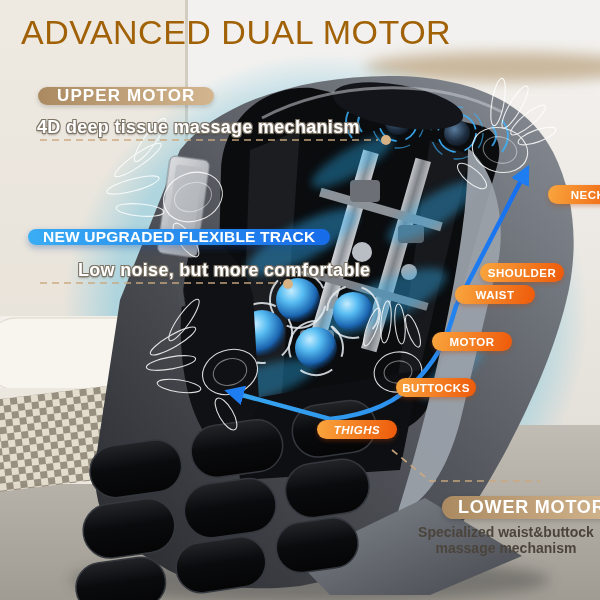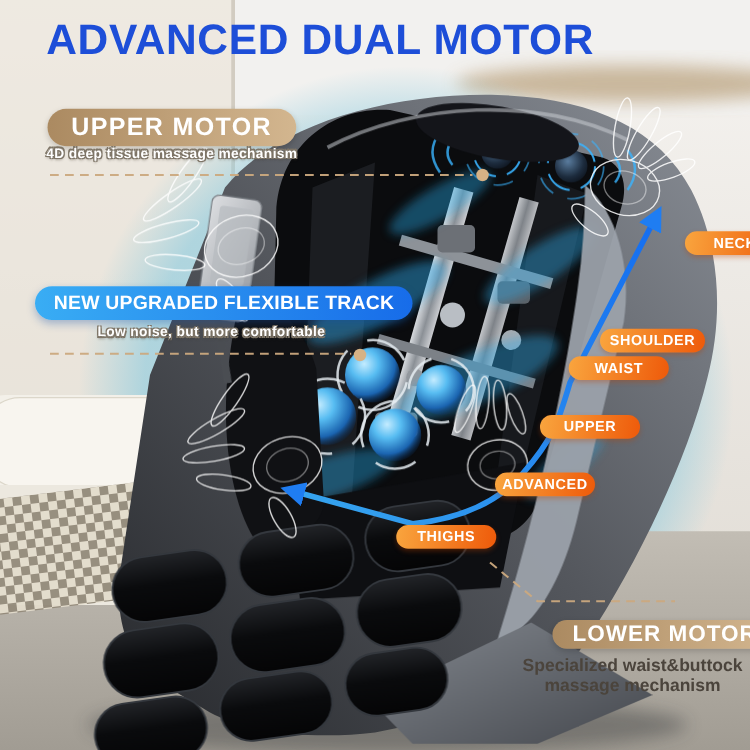--- a/index.html
+++ b/index.html
@@ -4,49 +4,49 @@
 <style>
   html,body{margin:0;padding:0;background:#dcd8d1;}
   .stage{
     position:relative;width:600px;height:600px;overflow:hidden;
     font-family:"Liberation Sans",sans-serif;background:#ece9e4;
   }
   svg.scene{position:absolute;left:0;top:0;}
   .overlay{position:absolute;left:0;top:0;width:600px;height:600px;}
 
   .title{
-    position:absolute;left:37px;top:13px;
-    font-size:34px;font-weight:700;letter-spacing:.5px;
-    color:#1d4ed8;white-space:nowrap;
+    position:absolute;left:21px;top:13px;
+    font-size:34px;font-weight:400;letter-spacing:.5px;
+    color:#a16207;white-space:nowrap;
   }
   .pill{
     position:absolute;display:flex;align-items:center;justify-content:center;
     color:#fff;white-space:nowrap;
   }
   .pill-motor{
-    height:30px;padding:0 19px;border-radius:16px;
+    height:18px;padding:0 19px;border-radius:16px;
     background:linear-gradient(90deg,#ab8a61,#d3b68f);
-    font-size:20px;font-weight:800;letter-spacing:1.1px;
+    font-size:17px;font-weight:800;letter-spacing:1.1px;
     box-shadow:0 2px 5px rgba(0,0,0,.18);
   }
   .pill-motor.small{height:23px;font-size:18px;padding:0 16px;border-radius:12px;letter-spacing:.8px;}
   .pill-track{
-    height:27px;padding:0 15px;border-radius:14px;
+    height:16px;padding:0 15px;border-radius:14px;
     background:linear-gradient(90deg,#39adf4,#176ce9);
     font-size:15.5px;font-weight:800;letter-spacing:.2px;
     box-shadow:0 3px 7px rgba(20,80,170,.35);
   }
   .pill-zone{
     width:80px;height:19px;border-radius:10px;
     background:linear-gradient(100deg,#f9a53e,#ee5a0a);
     font-size:11.5px;font-weight:800;letter-spacing:.5px;
     box-shadow:0 2px 4px rgba(185,65,0,.35);
   }
   .desc-outline{
-    position:absolute;color:#fff;font-size:11px;font-weight:800;letter-spacing:.3px;white-space:nowrap;
+    position:absolute;color:#fff;font-size:18px;font-weight:800;letter-spacing:.3px;white-space:nowrap;
     text-shadow:-1px -1px 0 #7e7567,1px -1px 0 #7e7567,-1px 1px 0 #7e7567,1px 1px 0 #7e7567,0 2px 2px rgba(60,50,40,.45);
   }
   .lower-desc{
     position:absolute;left:398px;top:524px;width:216px;text-align:center;
     color:#4b443c;font-size:14px;font-weight:700;line-height:16px;
   }
 </style>
 </head>
 <body>
 
@@ -286,23 +286,23 @@
 
     <div class="pill pill-motor" style="left:38px;top:87px;">UPPER MOTOR</div>
     <div class="desc-outline" style="left:37px;top:117px;">4D deep tissue massage mechanism</div>
 
     <div class="pill pill-track" style="left:28px;top:229px;">NEW UPGRADED FLEXIBLE TRACK</div>
     <div class="desc-outline" style="left:37px;top:260px;padding-left:41px;">Low noise, but more comfortable</div>
 
     <div class="pill pill-zone" style="left:510px;top:185px;margin-left:38px;">NECK</div>
     <div class="pill pill-zone" style="left:480px;top:236px;width:84px;margin-top:27px;">SHOULDER</div>
     <div class="pill pill-zone" style="left:455px;top:285px;">WAIST</div>
-    <div class="pill pill-zone" style="left:432px;top:332px;">UPPER</div>
-    <div class="pill pill-zone" style="left:396px;top:378px;">ADVANCED</div>
-    <div class="pill pill-zone" style="left:317px;top:420px;">THIGHS</div>
+    <div class="pill pill-zone" style="left:432px;top:332px;">MOTOR</div>
+    <div class="pill pill-zone" style="left:396px;top:378px;">BUTTOCKS</div>
+    <div class="pill pill-zone" style="left:317px;top:420px;font-style:italic;">THIGHS</div>
 
     <div class="pill pill-motor small" style="left:442px;top:496px;">LOWER MOTOR</div>
     <div class="lower-desc">
       <div>Specialized waist&amp;buttock</div>
       <div>massage mechanism</div>
     </div>
   </div>
 </div>
 
 </body></html>

